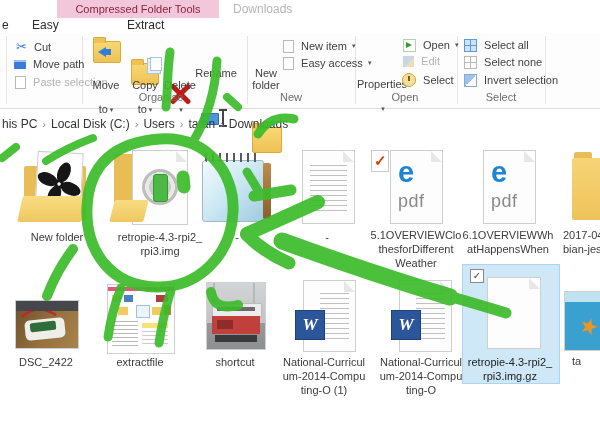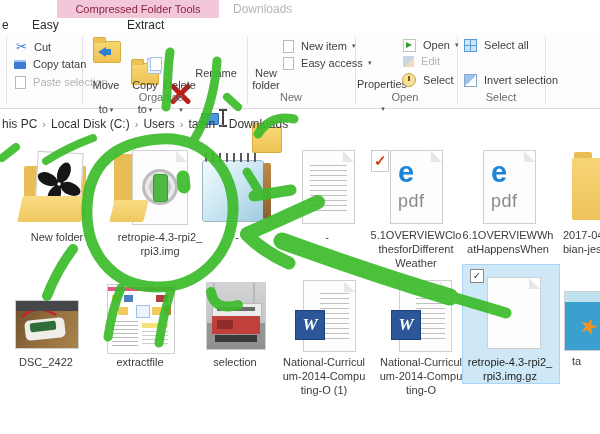--- a/index.html
+++ b/index.html
@@ -133,21 +133,21 @@
   <div class="vsep" style="left:355px"></div>
   <div class="vsep" style="left:457px"></div>
   <div class="vsep" style="left:545px"></div>
 
   <div class="r-item" style="left:16px;top:6px">
     <span class="mini-icon scissors">✂</span>
     <span class="txt">Cut</span>
   </div>
   <div class="r-item" style="left:14px;top:24px">
     <span class="mini-icon blue-chip"></span>
-    <span class="txt">Copy tatan</span>
+    <span class="txt">Move path</span>
   </div>
   <div class="r-item muted" style="left:15px;top:42px">
     <span class="mini-icon gray-page"></span>
     <span class="txt">Paste selection</span>
   </div>
 
   <div>
     <div class="abs folder-sm" style="left:93px;top:8px">
       <span class="arrow-left"></span>
     </div>
@@ -218,20 +218,24 @@
   </div>
   <div class="r-item" style="left:402px;top:40px">
     <span class="mini-icon hist-ic"></span>
     <span class="txt">Select</span>
   </div>
   <div class="grp-label" style="left:365px">Open</div>
 
   <div class="r-item" style="left:464px;top:5px">
     <span class="mini-icon grid-ic grid-all"></span>
     <span class="txt">Select all</span>
+  </div>
+  <div class="r-item" style="left:464px;top:22px">
+    <span class="mini-icon grid-ic grid-none"></span>
+    <span class="txt">Select none</span>
   </div>
   <div class="r-item" style="left:464px;top:40px">
     <span class="mini-icon grid-ic grid-inv"></span>
     <span class="txt">Invert selection</span>
   </div>
   <div class="grp-label" style="left:461px">Select</div>
 </div>
 
 <div class="abs breadcrumb">
   <span class="crumb">his PC</span><span class="crumb-sep">›</span><span class="crumb">Local Disk (C:)</span><span class="crumb-sep">›</span><span class="crumb">Users</span><span class="crumb-sep">›</span><span class="crumb">tatan</span><span class="crumb-sep">›</span><span class="crumb">Downloads</span>
@@ -345,21 +349,21 @@
 <div>
   <div class="thumb" style="left:206px;top:282px;width:58px;height:66px;background:linear-gradient(#d3d4d6,#c2c3c5 60%,#97989a 61%,#8e8f91)">
     <span class="abs" style="left:6px;top:0;width:2px;height:24px;background:#b7b8ba"></span>
     <span class="abs" style="left:46px;top:0;width:2px;height:24px;background:#b7b8ba"></span>
     <span class="abs" style="left:5px;top:20px;width:48px;height:12px;background:#ececec;border:1px solid #bbb"></span>
     <span class="abs" style="left:10px;top:24px;width:38px;height:4px;background:#6b6b6b"></span>
     <span class="abs" style="left:5px;top:33px;width:48px;height:18px;background:#c2403c"></span>
     <span class="abs" style="left:10px;top:37px;width:16px;height:9px;background:#8f2b28"></span>
     <span class="abs" style="left:8px;top:52px;width:42px;height:7px;background:#3a3a3a"></span>
   </div>
-  <div class="file-label" style="left:185px;top:355px;width:100px">selection</div>
+  <div class="file-label" style="left:185px;top:355px;width:100px">shortcut</div>
 </div>
 
 <div>
   <div class="page-icon" style="left:303px;top:280px;width:51px;height:70px">
     <span class="fold"></span>
     <span class="doclines" style="left:16px;right:6px;top:12px;height:48px"></span>
     <span class="wbox" style="left:-9px;bottom:11px;width:28px;height:28px">W</span>
   </div>
   <div class="file-label" style="left:274px;top:355px;width:100px">National-Curricul
 um-2014-Compu

